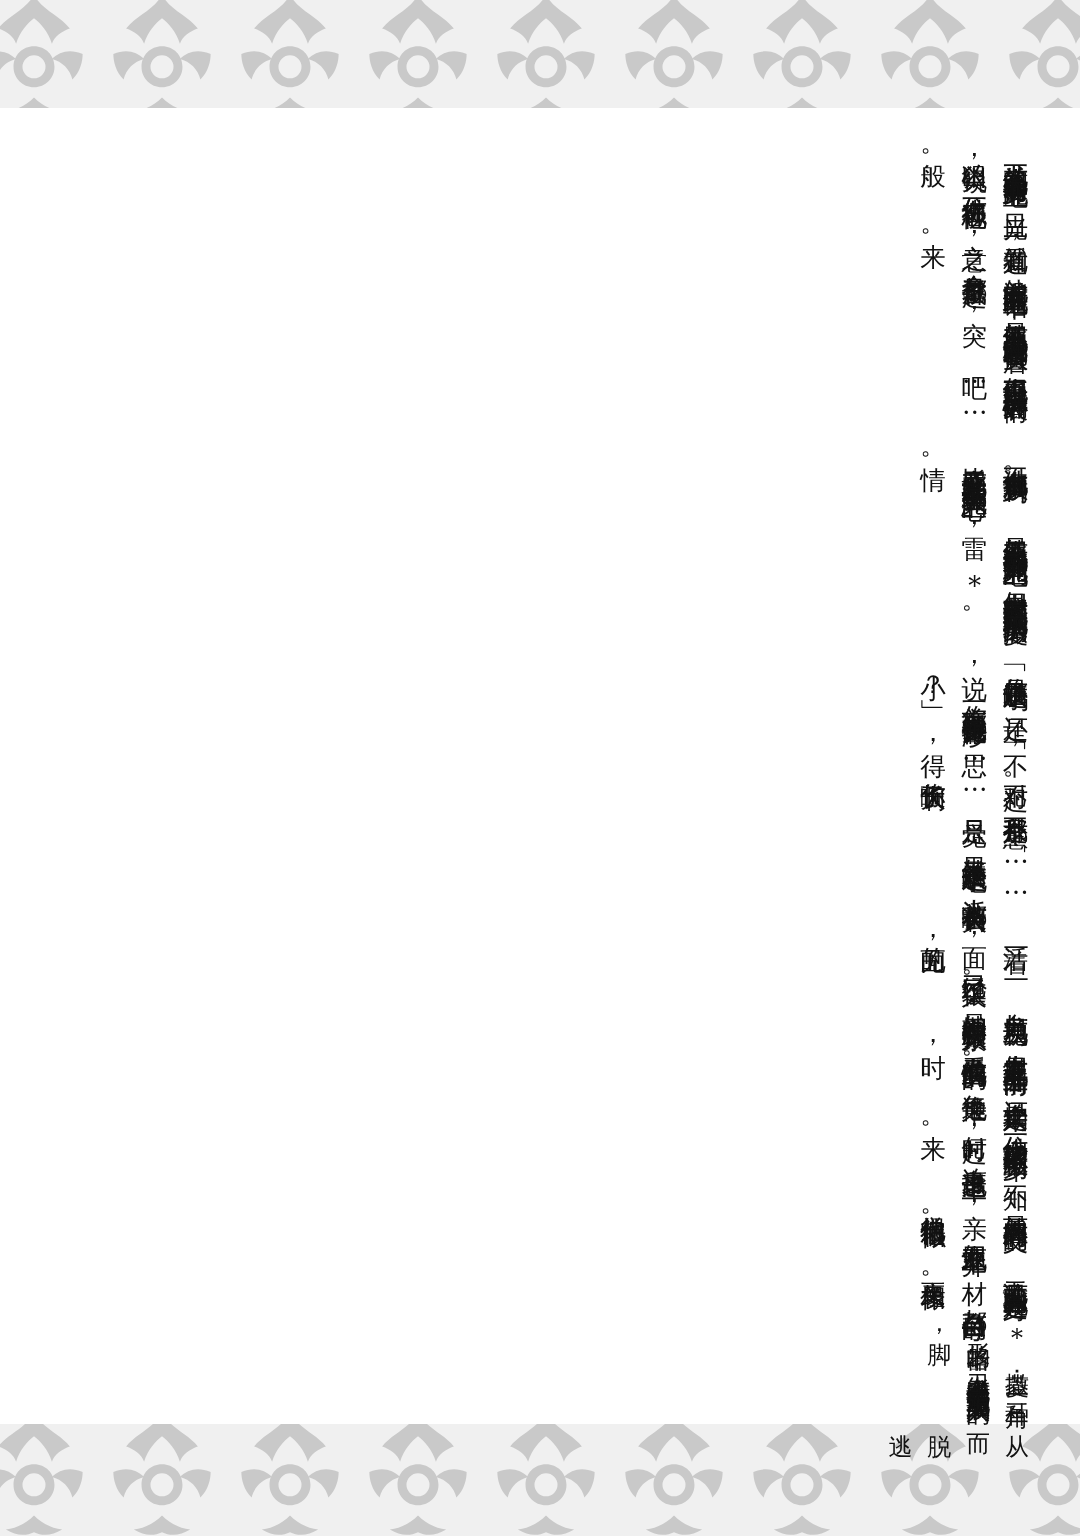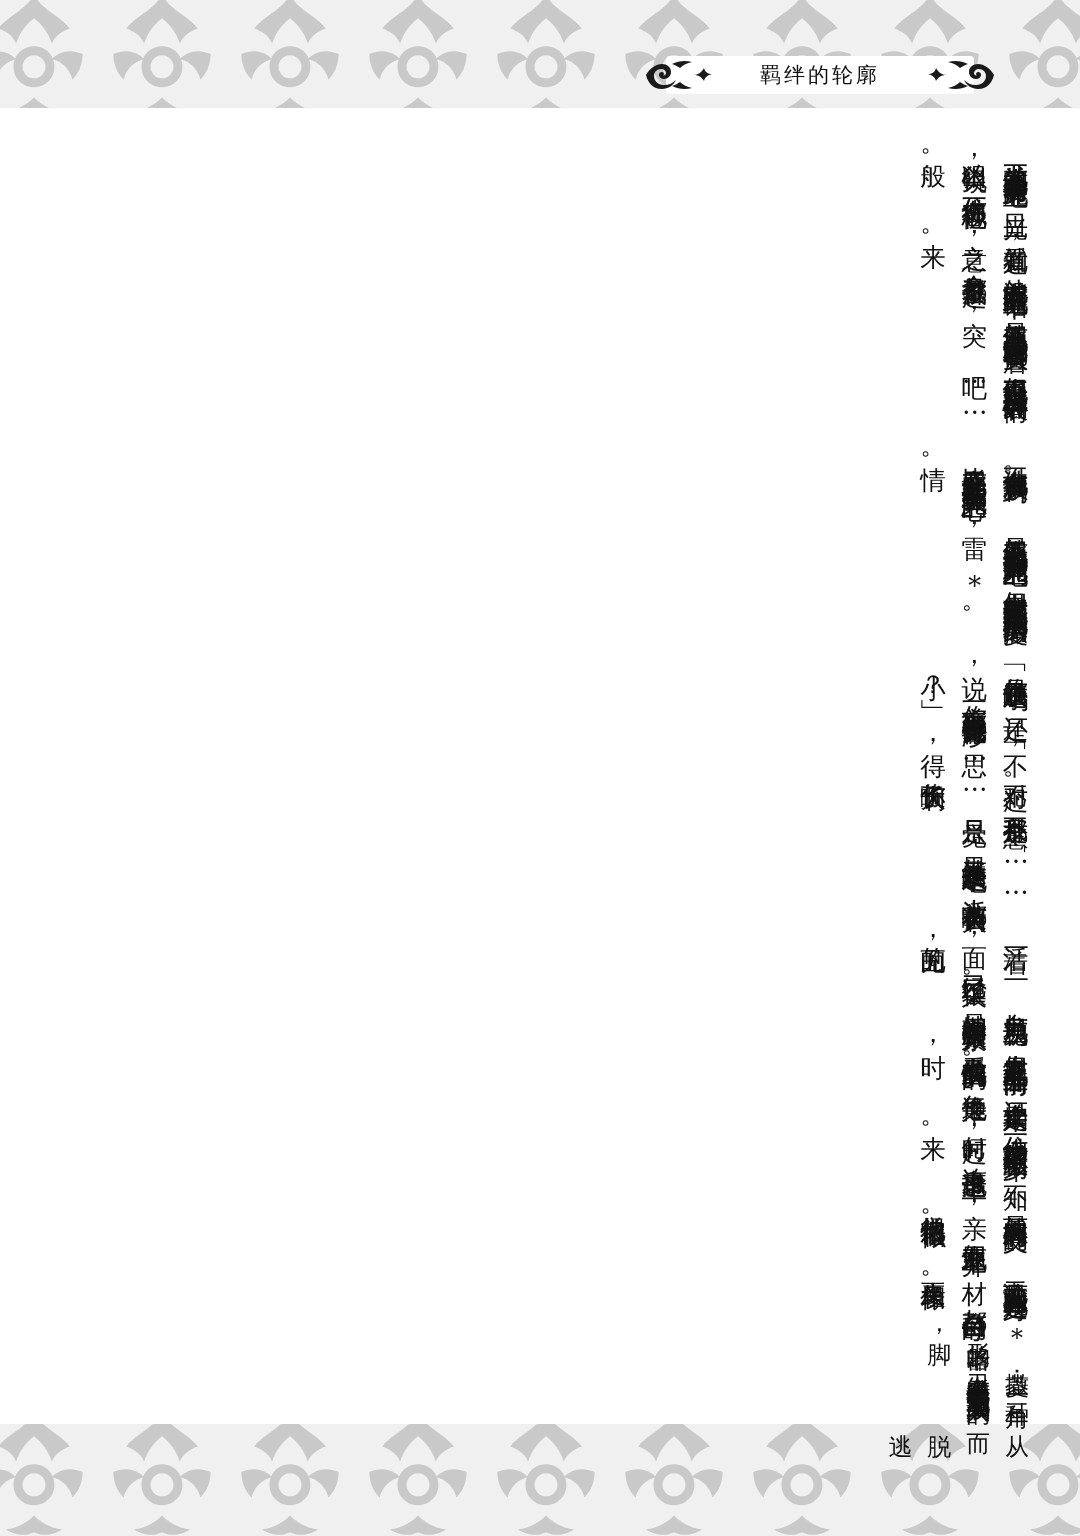--- a/index.html
+++ b/index.html
@@ -315,44 +315,20 @@
             <path d="M50 4c7 12 20 16 28 26-6 2-12 6-14 12-3-10-9-16-14-20-5 4-11 10-14 20-2-6-8-10-14-12 8-10 21-14 28-26z"></path>
             <path d="M50 44c9 0 16 7 16 16s-7 16-16 16-16-7-16-16 7-16 16-16zm0 7a9 9 0 100 18 9 9 0 000-18z"></path>
             <path d="M12 50c10-4 18-2 24 4-8 2-14 8-16 16-6-6-8-14-8-20z"></path>
             <path d="M88 50c-10-4-18-2-24 4 8 2 14 8 16 16 6-6 8-14 8-20z"></path>
             <path d="M50 84c6 6 14 10 22 11-8 5-16 5-22 2-6 3-14 3-22-2 8-1 16-5 22-11z"></path>
           </g>
         </svg>
     </div>
   </div>
 
-  <div class="header-plate">
-    <div class="plate-bg"></div>
-    <span class="swirl left">
-      <svg viewBox="0 0 70 34">
-          <g fill="currentColor">
-        <path d="M2 17c4-7 10-11 16-11 5 0 9 3 9 8 0 4-3 7-7 7-3 0-5-2-5-4 0-2 1-3 3-3 1 0 2 1 2 2 0 1-1 1-1 1 1 1 3 0 3-2 0-2-2-4-5-4-4 0-7 3-7 7 0 5 4 9 10 9 5 0 9-2 12-5-2 5-8 9-14 9C9 31 4 25 2 17z"></path>
-        <path d="M28 6c6-3 13-4 20-2-5 1-9 3-12 6-3-2-5-3-8-4z"></path>
-        <path d="M28 28c6 3 13 4 20 2-5-1-9-3-12-6-3 2-5 3-8 4z"></path>
-        <path d="M50 17c4 0 8-3 10-7 1 4 4 6 8 6-4 1-7 3-8 7-2-4-6-6-10-6z"></path>
-      </g>
-        </svg>
-    </span>
-    <span class="header-title">羁绊的轮廓</span>
-    <span class="swirl right">
-      <svg viewBox="0 0 70 34">
-          <g fill="currentColor">
-        <path d="M2 17c4-7 10-11 16-11 5 0 9 3 9 8 0 4-3 7-7 7-3 0-5-2-5-4 0-2 1-3 3-3 1 0 2 1 2 2 0 1-1 1-1 1 1 1 3 0 3-2 0-2-2-4-5-4-4 0-7 3-7 7 0 5 4 9 10 9 5 0 9-2 12-5-2 5-8 9-14 9C9 31 4 25 2 17z"></path>
-        <path d="M28 6c6-3 13-4 20-2-5 1-9 3-12 6-3-2-5-3-8-4z"></path>
-        <path d="M28 28c6 3 13 4 20 2-5-1-9-3-12-6-3 2-5 3-8 4z"></path>
-        <path d="M50 17c4 0 8-3 10-7 1 4 4 6 8 6-4 1-7 3-8 7-2-4-6-6-10-6z"></path>
-      </g>
-        </svg>
-    </span>
-  </div>
 
   <div class="body-area">
     <div class="vtext">
       <p class="indent">尤兰的视线第一次看向了克罗地亚，目光凶狠尖锐，仿佛在怒视他一般。</p>
       <p class="indent">一看就知道，他并没有明白克罗地亚话中之意，全身都戒备了起来。</p>
       <p class="indent">虽然克罗地亚自觉自己的发言确实有些唐突，</p>
       <p class="indent">但也不至于被回以那样讶异的表情吧……</p>
       <p class="indent">不过他也有所预料到了。毕竟克罗地亚的发言基本上都会坏了尤兰的心情。</p>
       <p class="indent">虽然克罗地亚也有在努力不踩到尤兰的地雷，</p>
       <p class="indent">但是大部分时间也还是会踩到他一路扔下的撒菱*。</p>

